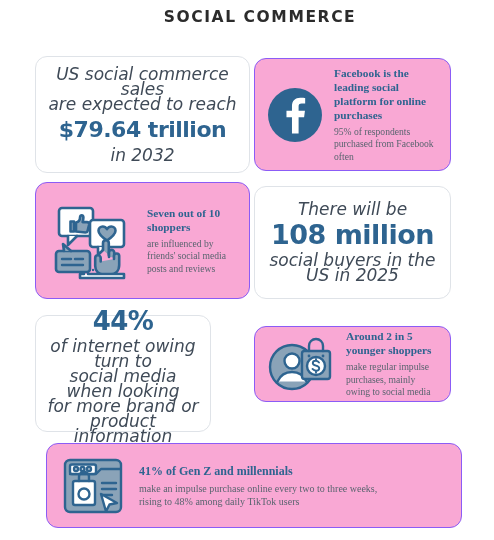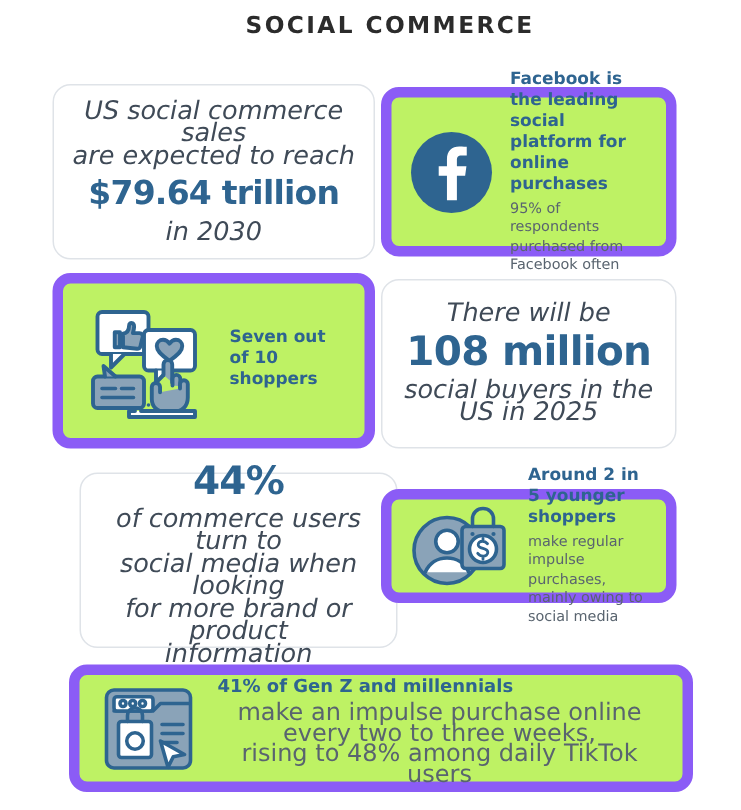--- a/index.html
+++ b/index.html
@@ -40,30 +40,31 @@
   .card {
     position: absolute;
     box-sizing: border-box;
     border-radius: 12px;
   }
   .card-white {
     background: #ffffff;
     border: 1px solid #dfe3e8;
   }
   .card-tint {
-    background: #bef264;
-    border: 7px solid #8b5cf6;
+    background: #f9a8d4;
+    border: 1px solid #8b5cf6;
+    font-family: Liberation Serif, serif;
   }
 
   
   .c-sales     { left: 35px;  top: 56px;  width: 215px; height: 117px; }
   .c-facebook  { left: 254px; top: 58px;  width: 197px; height: 113px; }
   .c-seven     { left: 35px;  top: 182px; width: 215px; height: 117px; }
   .c-million   { left: 254px; top: 186px; width: 197px; height: 113px; }
-  .c-fortyfour { left: 53px;  top: 315px; width: 212px; height: 117px; }
+  .c-fortyfour { left: 35px;  top: 315px; width: 176px; height: 117px; }
   .c-around    { left: 254px; top: 326px; width: 197px; height: 76px;  }
   .c-genz      { left: 46px;  top: 443px; width: 416px; height: 85px;  }
 
   
   .stat {
     display: flex;
     flex-direction: column;
     justify-content: center;
     align-items: center;
     height: 100%;
@@ -114,37 +115,37 @@
   }
   .txt-body {
     font-size: 9.6px;
     line-height: 12.4px;
     color: #59646f;
   }
 
   
   .wide { padding: 10px 14px; gap: 14px; }
   .wide .txt-head { font-size: 12px; line-height: 16px; margin-bottom: 3px; }
-  .wide .txt-body { font-size: 16px; line-height: 13.5px; text-align: center; }
+  .wide .txt-body { font-size: 10px; line-height: 13.5px; }
 
   svg { display: block; }
 </style>
 </head>
 <body>
 
 <div class="page">
 
   <div class="title">SOCIAL COMMERCE</div>
 
   <div class="card card-white c-sales">
     <div class="stat">
       <div class="stat-small">US social commerce sales</div>
       <div class="stat-small">are expected to reach</div>
       <div class="stat-big">$79.64 trillion</div>
-      <div class="stat-small">in 2030</div>
+      <div class="stat-small">in 2032</div>
     </div>
   </div>
 
   <div class="card card-tint c-facebook">
     <div class="icontext">
       <div class="icon-box">
         <svg width="60" height="60" viewBox="0 0 60 60" aria-hidden="true">
           <circle cx="30" cy="30" r="27" fill="#2e6490"></circle>
           <path d="M33.6 48.5V32.2h5.5l0.85-6.4h-6.35v-4.1c0-1.85 0.52-3.1 3.18-3.1h3.39v-5.7c-0.59-0.08-2.6-0.25-4.95-0.25-4.9 0-8.25 2.98-8.25 8.45v4.7h-5.5v6.4h5.5v16.3z" fill="#ffffff"></path>
         </svg>
@@ -180,37 +181,38 @@
             <path d="M63 62 v-4.5 c0 -1.4 1.2 -2.6 2.6 -2.6 c1.4 0 2.6 1.2 2.6 2.6 v5" fill="#8aa3b8"></path>
             <path d="M68 64 v-3 c0 -1.4 1.2 -2.5 2.6 -2.5 c1.4 0 2.6 1.1 2.6 2.5 v9 c0 6 -4 9.5 -9.5 9.5 h-6 c-5 0 -8.5 -3.5 -8.5 -8.5 v-8 c0 -1.5 1.2 -2.7 2.7 -2.7 c1.5 0 2.8 1.2 2.8 2.7 v3.5" fill="#8aa3b8"></path>
 
             <path d="M42 79 h36 v4 h-44 v-4 h4" fill="#ffffff"></path>
             <circle cx="47" cy="75" r="1.2" fill="#2e6490" stroke="none"></circle>
           </g>
         </svg>
       </div>
       <div class="txt-box">
         <div class="txt-head">Seven out of 10 shoppers</div>
+        <div class="txt-body">are influenced by friends' social media posts and reviews</div>
       </div>
     </div>
   </div>
 
   <div class="card card-white c-million">
     <div class="stat">
       <div class="stat-small">There will be</div>
       <div class="stat-big sm">108 million</div>
       <div class="stat-small">social buyers in the</div>
       <div class="stat-small">US in 2025</div>
     </div>
   </div>
 
   <div class="card card-white c-fortyfour">
     <div class="stat">
       <div class="stat-big pct">44%</div>
-      <div class="stat-small">of commerce users turn to</div>
+      <div class="stat-small">of internet owing turn to</div>
       <div class="stat-small">social media when looking</div>
       <div class="stat-small">for more brand or product</div>
       <div class="stat-small">information</div>
     </div>
   </div>
 
   <div class="card card-tint c-around">
     <div class="icontext">
       <div class="icon-box">
         <svg width="72" height="66" viewBox="0 0 72 66" aria-hidden="true">

